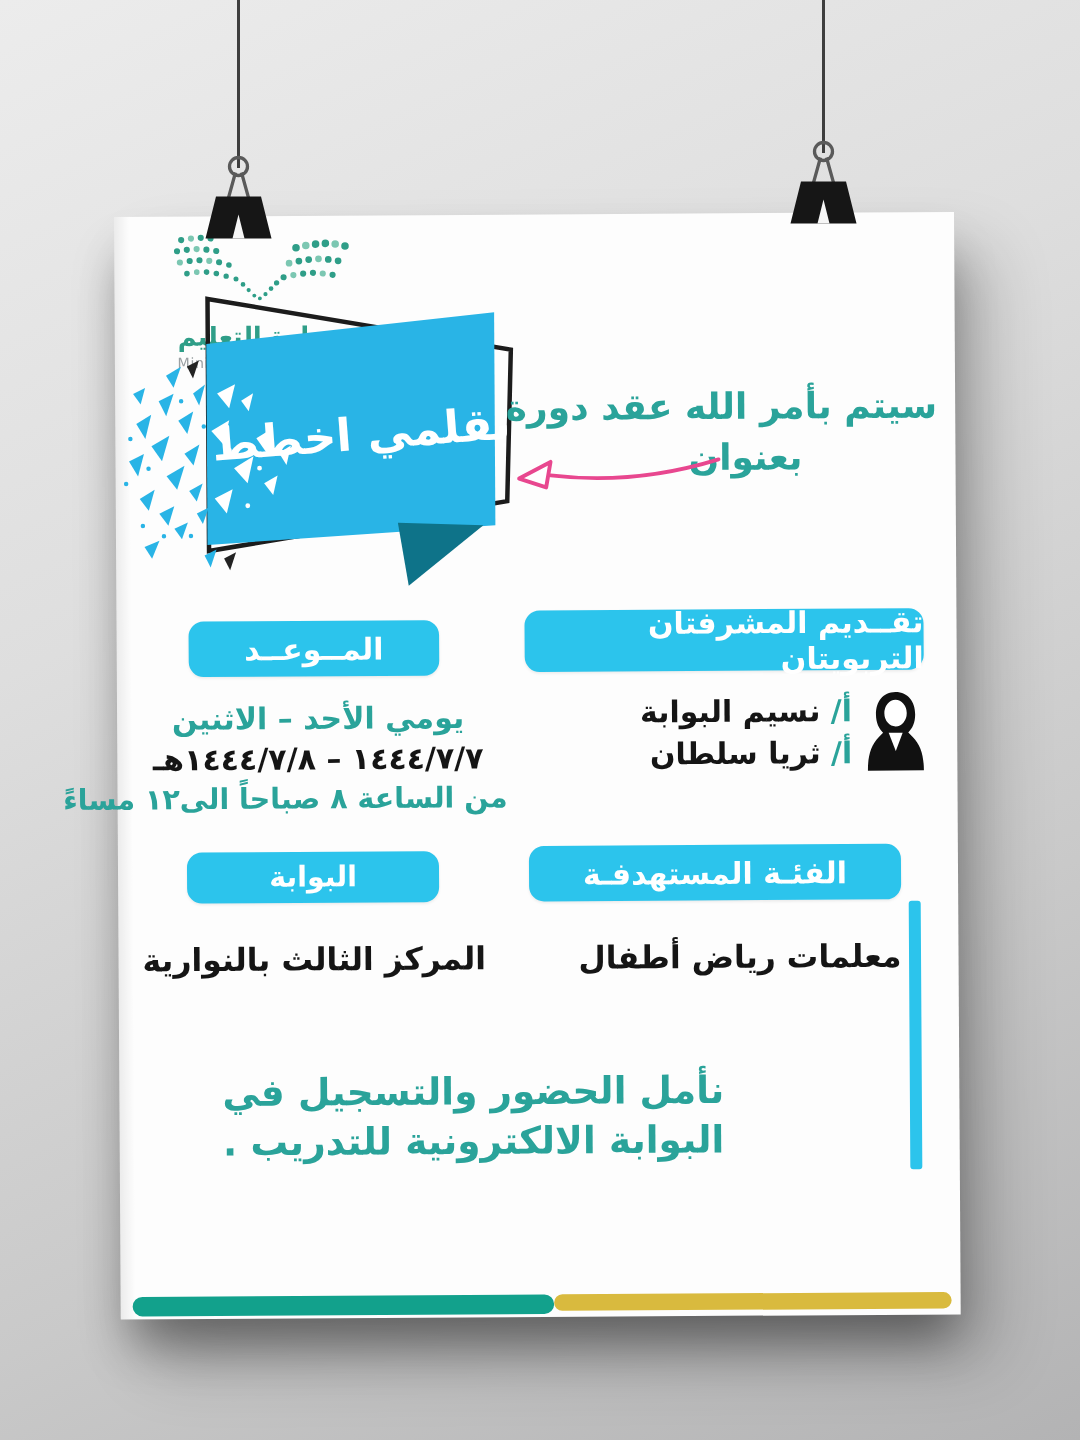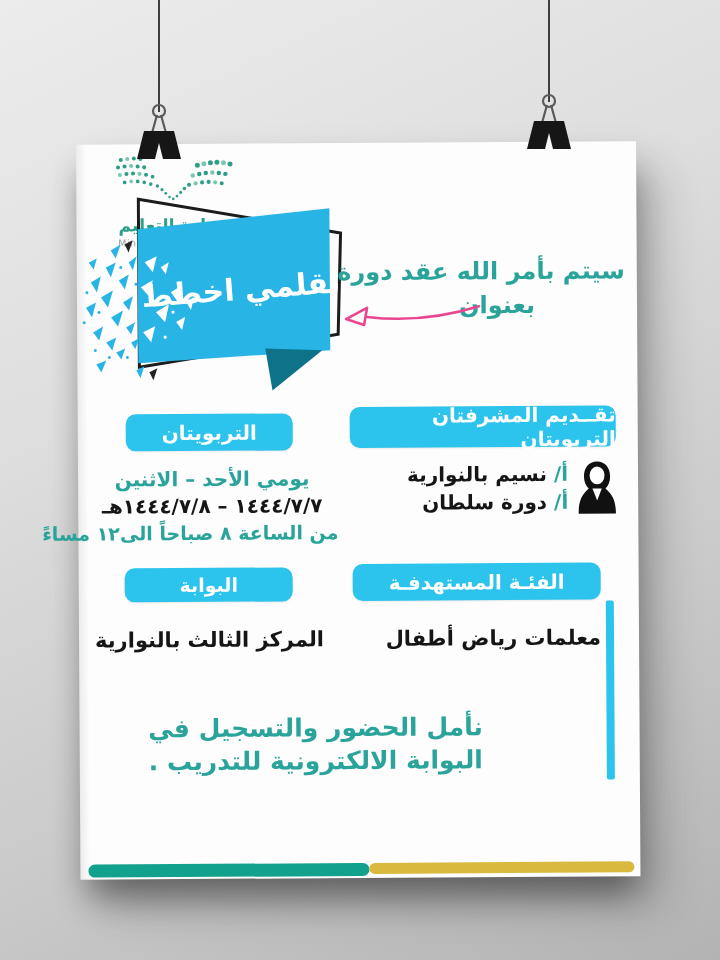--- a/index.html
+++ b/index.html
@@ -210,41 +210,41 @@
       <div>بعنوان</div>
     </div>
     <div class="arrow-wrap">
       <svg width="148" height="44" viewBox="0 0 148 44">
         <path d="M24,22 Q80,29 136,12" fill="none" stroke="#e8478f" stroke-width="2.6" stroke-linecap="round"></path>
         <polygon points="3,24 24,13 21,30" fill="#ffffff" stroke="#e8478f" stroke-width="2.6" stroke-linejoin="round"></polygon>
       </svg>
     </div>
 
     <div class="hdr hdr-date">
-      <span>التربويتان</span>
+      <span>المــوعــد</span>
     </div>
     <div class="hdr hdr-pres">
       <span>تقــديم المشرفتان التربويتان</span>
     </div>
 
     <div class="date-block">
       <div class="days">يومي الأحد – الاثنين</div>
       <div class="dates">١٤٤٤/٧/٧ – ١٤٤٤/٧/٨هـ</div>
       <div class="time">من الساعة ٨ صباحاً الى١٢ مساءً</div>
     </div>
 
     <div class="pres-block">
       <svg width="38" height="56" viewBox="0 0 40 60">
         <path d="M20,2 C29,2 34,9 34,18 C34,24 32,28 29,31 L32,34 C38,40 40,48 40,58 L0,58 C0,48 2,40 8,34 L11,31 C8,28 6,24 6,18 C6,9 11,2 20,2 Z" fill="#111"></path>
         <ellipse cx="20" cy="17" rx="8" ry="9.5" fill="#fff"></ellipse>
         <polygon points="15,31 25,31 20,44" fill="#fff"></polygon>
       </svg>
       <div class="pres-names">
-        <div class="pres-row"><span class="pfx">أ/ </span><span>نسيم بالنوارية</span></div>
-        <div class="pres-row"><span class="pfx">أ/ </span><span>دورة سلطان</span></div>
+        <div class="pres-row"><span class="pfx">أ/ </span><span>نسيم البوابة</span></div>
+        <div class="pres-row"><span class="pfx">أ/ </span><span>ثريا سلطان</span></div>
       </div>
     </div>
 
     <div class="hdr hdr-place">
       <span>البوابة</span>
     </div>
     <div class="hdr hdr-target">
       <span>الفئـة المستهدفـة</span>
     </div>
     <div class="strip"></div>

